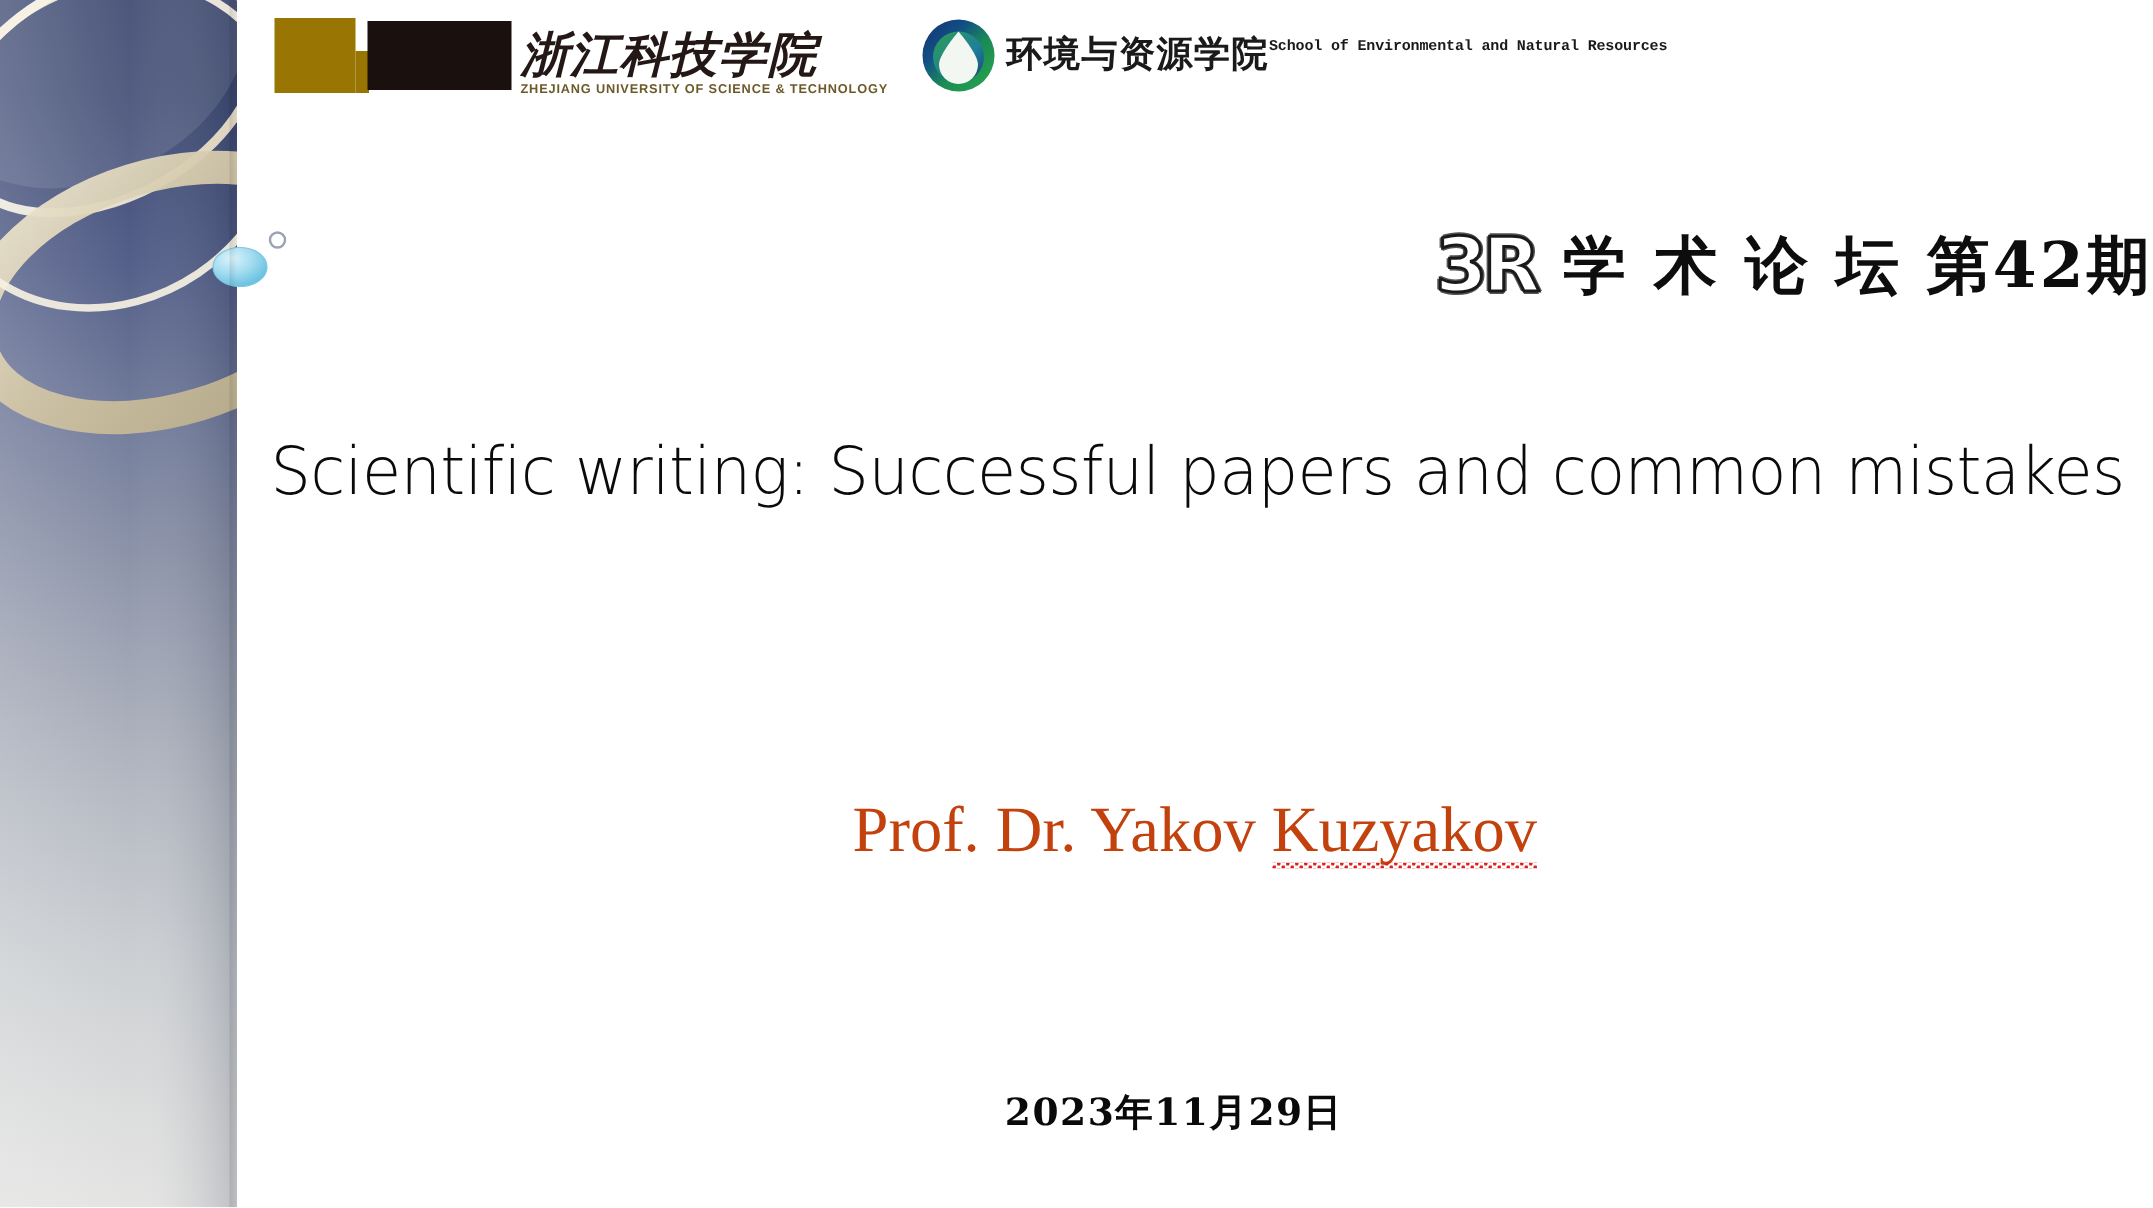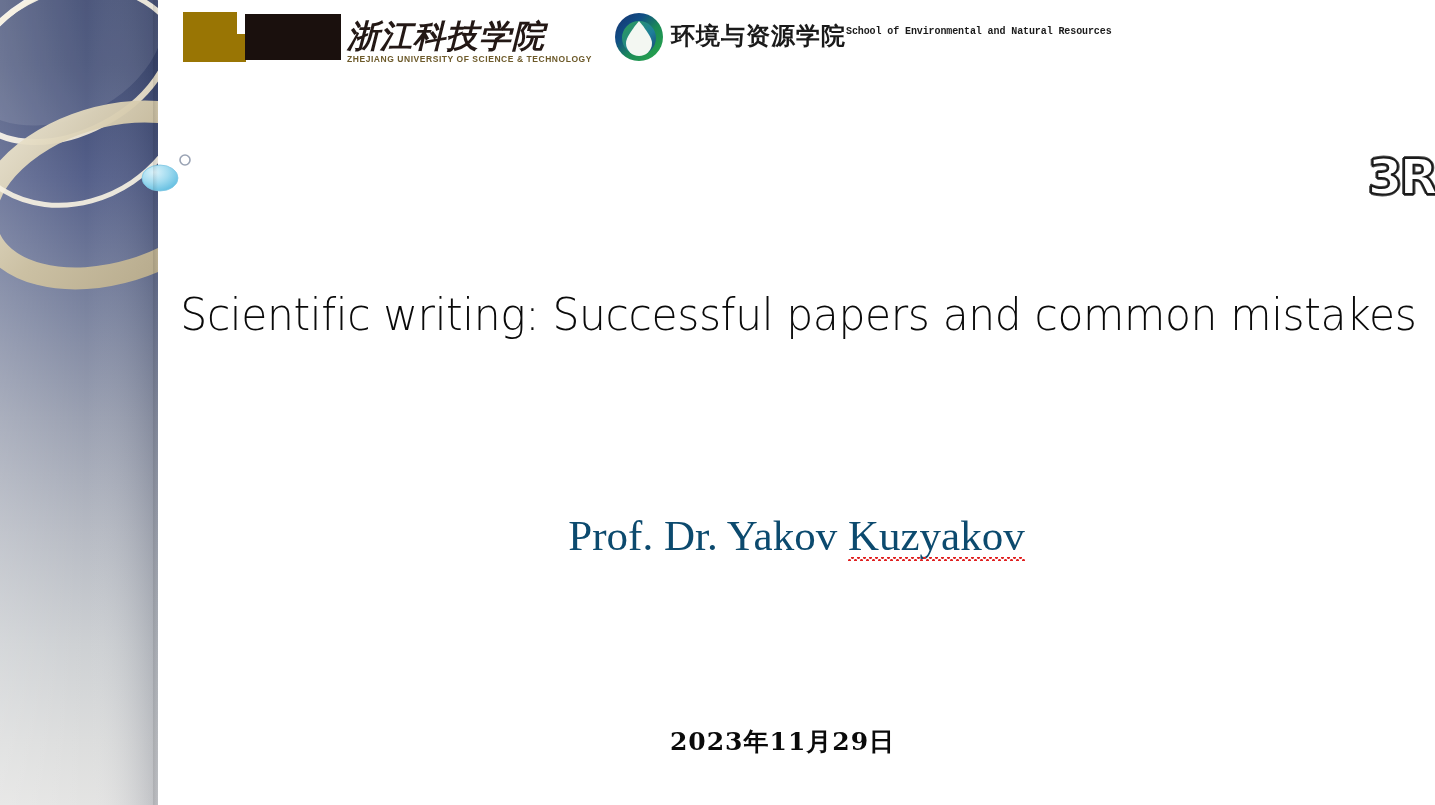--- a/index.html
+++ b/index.html
@@ -190,27 +190,27 @@
     color: #0a0a0a;
     white-space: nowrap;
     transform: scaleX(0.965);
     transform-origin: center center;
   }
 
   
   .speaker-name {
     position: absolute;
     left: 158px;
-    top: 512px;
+    top: 530px;
     width: 1277px;
     text-align: center;
     font-family: "Liberation Serif", serif;
     font-size: 43px;
     line-height: 1.1;
-    color: #0c4a6e;
+    color: #c2410c;
     white-space: nowrap;
   }
   .speaker-affil {
     position: absolute;
     left: 158px;
     top: 578px;
     width: 1277px;
     text-align: center;
     font-family: "DejaVu Serif", serif;
     font-size: 33px;
@@ -364,20 +364,21 @@
       </svg>
       <div class="senr-words">
         <div class="senr-cn">环境与资源学院</div>
         <div class="senr-en">School of Environmental and Natural Resources</div>
       </div>
     </div>
   </div>
 
   <div class="forum-line">
     <span class="forum-3r">3R</span>
+    <span class="forum-cn">学 术 论 坛 第42期</span>
   </div>
 
   <div class="main-title">Scientific writing: Successful papers and common mistakes</div>
 
   <div class="speaker-name">
     <span>Prof. Dr. Yakov </span><span class="squiggle">Kuzyakov</span>
   </div>
 
 
   <div class="slide-date">2023年11月29日</div>

